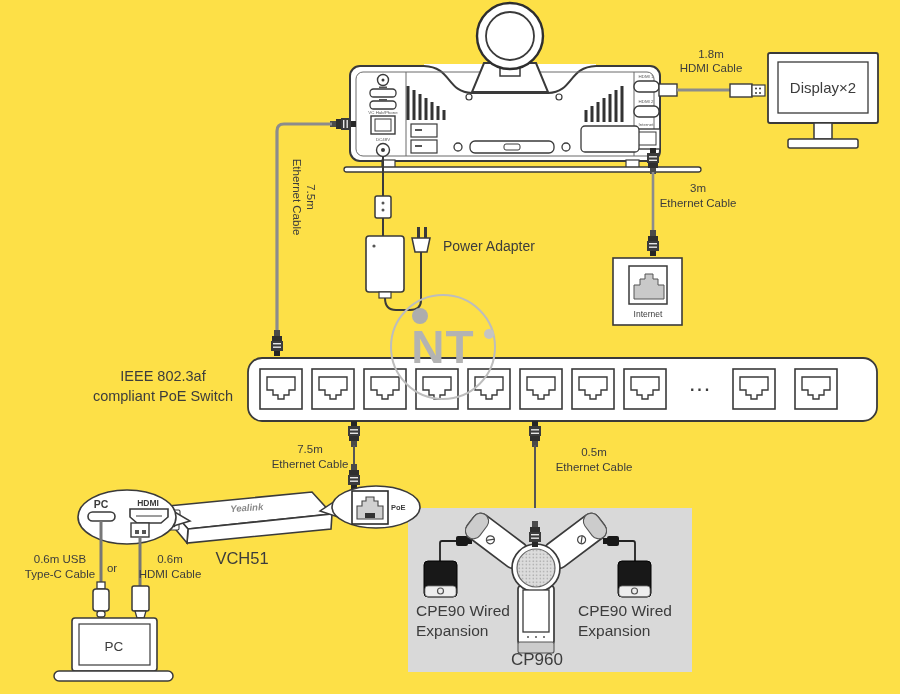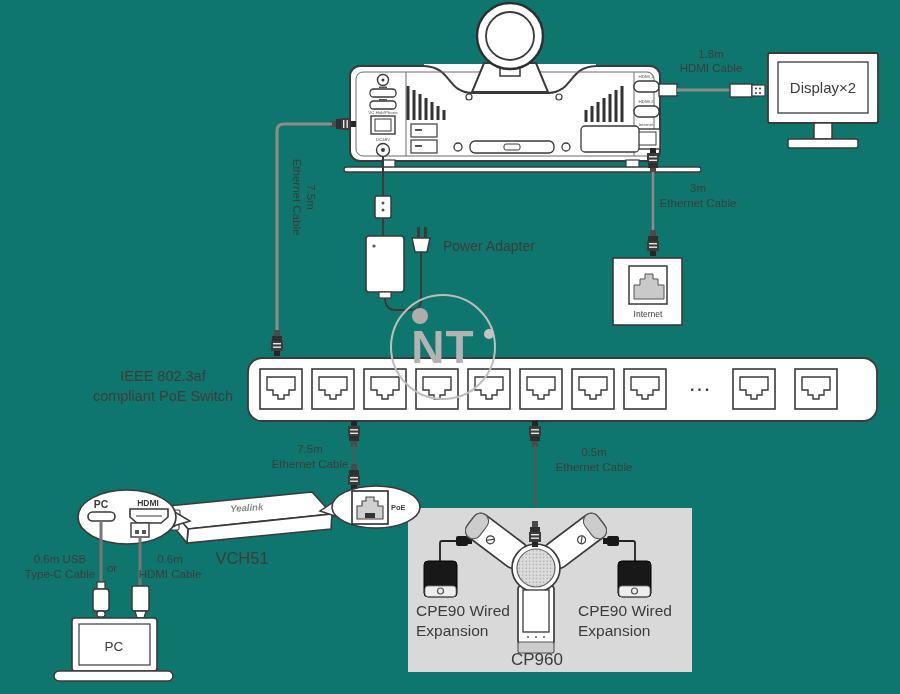--- a/index.html
+++ b/index.html
@@ -1,16 +1,16 @@
 <!DOCTYPE html>
 <html><head>
 <meta charset="utf-8">
 <style>
   html,body{margin:0;padding:0;background:#ffffff;}
-  #stage{position:relative;width:900px;height:694px;background:#0f766e;overflow:hidden;
+  #stage{position:relative;width:900px;height:694px;background:#fde047;overflow:hidden;
          font-family:"Liberation Sans",sans-serif;}
   svg{position:absolute;left:0;top:0;}
   text{font-family:"Liberation Sans",sans-serif;fill:#3c3c3c;}
   .lbl{font-size:11.5px;}
   .lbl-sm{font-size:8.5px;}
   .lbl-tiny{font-size:4.4px;fill:#555;}
   .lbl-big{font-size:15px;}
   .lbl-switch{font-size:14.5px;}
   .lbl-name{font-size:16.5px;}
   .lbl-cp{font-size:17px;}

